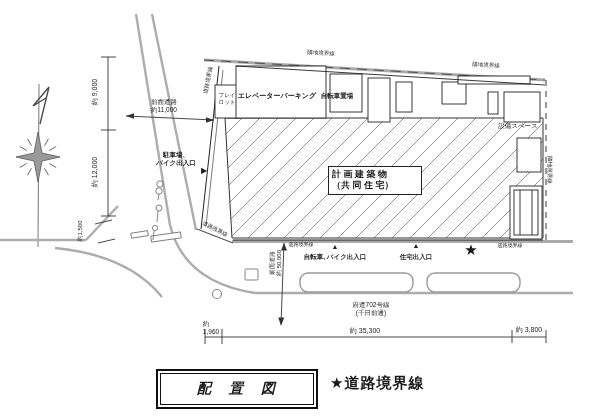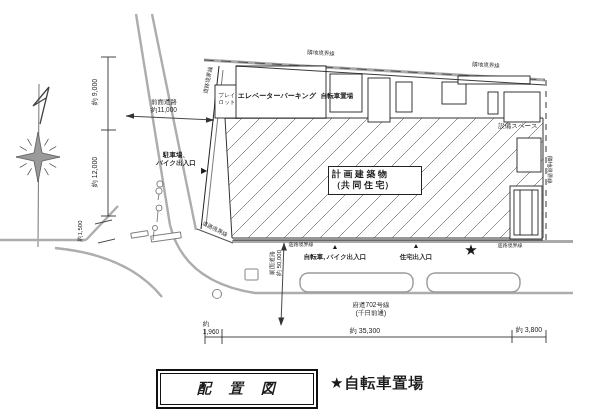--- a/index.html
+++ b/index.html
@@ -183,15 +183,15 @@
   <div class="lb" style="left:211px;top:328px;font-size:6.5px;text-align:left;">
     <span class="blk">約</span>
     <span class="blk">1,960</span>
   </div>
   <div class="lb" style="left:365px;top:331px;font-size:7px;">約 35,300</div>
   <div class="lb" style="left:529px;top:330px;font-size:7px;">約 3,800</div>
 
   <div class="titlebox">
     <div class="titlebox-inner">配　置　図</div>
   </div>
-  <div class="legend">★自転車置場</div>
+  <div class="legend">★道路境界線</div>
 
 </div>
 
 </body></html>

